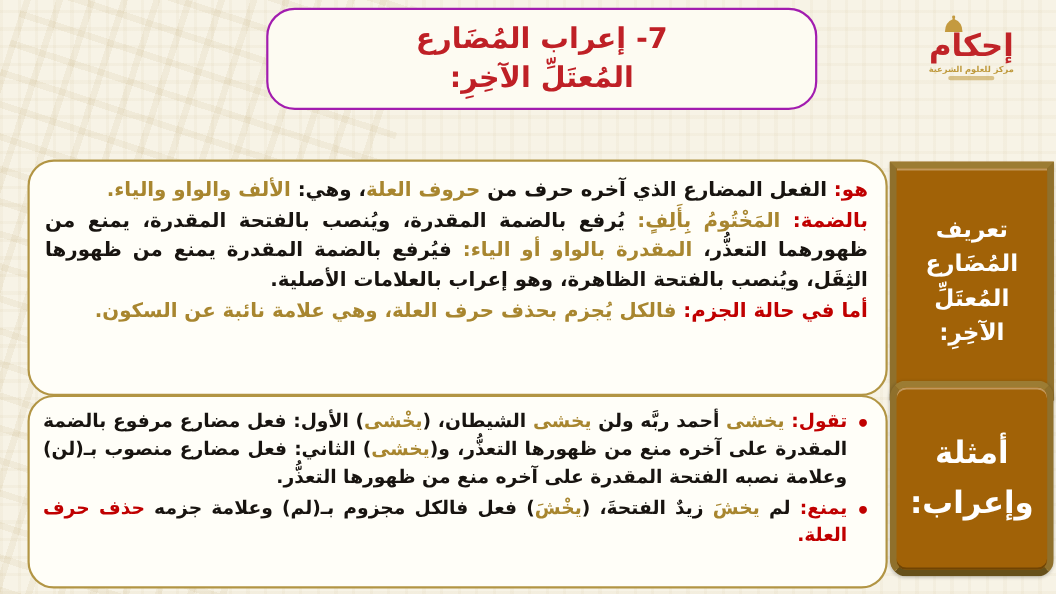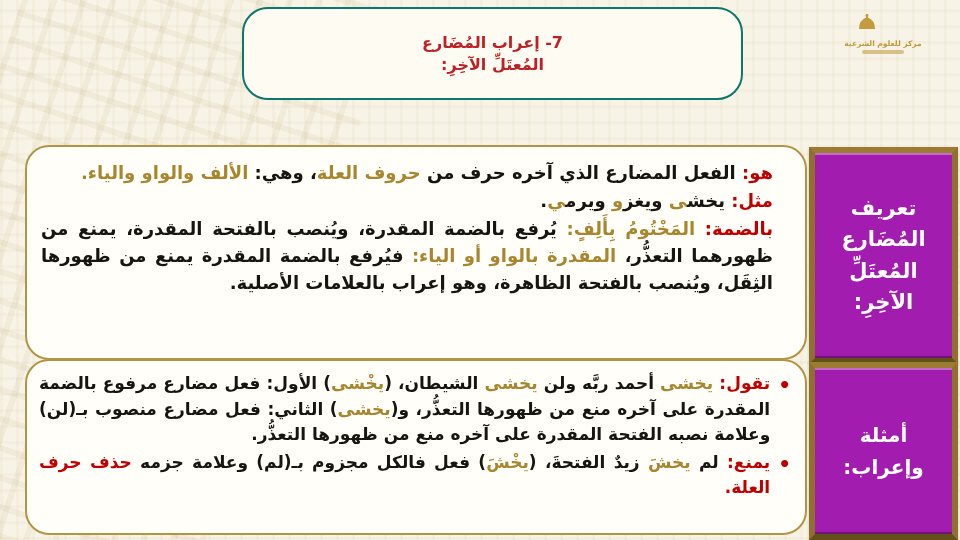--- a/index.html
+++ b/index.html
@@ -20,92 +20,93 @@
     background:
       repeating-linear-gradient(0deg, rgba(176,148,84,.09) 0 6px, transparent 6px 28px),
       repeating-linear-gradient(90deg, rgba(176,148,84,.09) 0 6px, transparent 6px 28px);
     transform:rotate(18deg);
   }
 
   
   .title-box{
     position:absolute;left:242px;top:7px;width:497px;height:89px;
     background:#fdfbf2;
-    border:2px solid #0f766e;border-radius:26px;
+    border:2px solid #a21caf;border-radius:26px;
     display:flex;align-items:center;justify-content:center;text-align:center;
     direction:rtl;
-    color:#bf2026;font-weight:bold;font-size:16px;line-height:1.32;
+    color:#bf2026;font-weight:bold;font-size:26px;line-height:1.32;
     white-space:pre-line;
   }
 
   
   .logo{position:absolute;right:22px;top:14px;width:110px;text-align:center;}
   .logo .dome{display:block;margin:0 auto -3px;transform:translateX(-16px);}
   .logo-title{color:#c02428;font-weight:bold;font-size:28px;line-height:1.05;direction:rtl;}
-  .logo-subtitle{color:#bf9a3d;font-size:7.5px;font-weight:bold;margin-top:12px;direction:rtl;}
+  .logo-subtitle{color:#bf9a3d;font-size:7.5px;font-weight:bold;margin-top:2px;direction:rtl;}
   .logo-fineprint{width:42px;height:4px;margin:2px auto 0;background:#bf9a3d;opacity:.55;filter:blur(.6px);border-radius:2px;}
 
   
   .content-box{
     position:absolute;background:#fffef8;
     border:2px solid #b29544;border-radius:24px;
     direction:rtl;
   }
   .def-box{left:25px;top:145px;width:778px;height:211px;padding:0;}
-  .def-inner{padding:11px 32px 0 14px;}
+  .def-inner{padding:11px 16px 0 14px;}
   .def-inner p{margin:1px 0;font-size:18px;font-weight:bold;line-height:1.5;color:#181410;text-align:justify;}
   .ex-box{left:25px;top:359px;width:778px;height:172px;}
   .ex-box ul{margin:0;padding:10px 14px 0 12px;list-style:none;}
   .ex-box li{display:flex;gap:8px;font-size:17px;font-weight:bold;line-height:1.5;color:#181410;margin-bottom:2px;}
   .bullet{color:#c00000;font-size:20px;line-height:1.45;flex:0 0 auto;}
   .li-text{flex:1;text-align:justify;}
 
   .c-red{color:#c00000;}
   .c-gold{color:#a8862f;}
   .c-black{color:#181410;}
 
   
   .side-box{
     position:absolute;left:809px;width:137px;
-    background:#a21caf;
+    background:#a16207;
     border:6px solid;border-color:#9c7c33 #8f702c #66501a #8f702c;
     box-shadow:inset 0 2px 0 rgba(255,255,255,.35), inset 0 -2px 0 rgba(0,0,0,.3), 0 1px 3px rgba(0,0,0,.18);
     color:#ffffff;font-weight:bold;text-align:center;
     display:flex;align-items:center;justify-content:center;
     direction:rtl;white-space:pre-line;
   }
   .side-def{top:147px;height:205px;font-size:21px;line-height:1.5;}
-  .side-ex{top:362px;height:166px;font-size:20px;line-height:1.6;}
+  .side-ex{top:346px;height:166px;font-size:28px;line-height:1.6;border-radius:15px;}
 </style>
 </head>
 <body>
 
 <div class="bg-pattern"></div>
 <div class="bg-accent"></div>
 
 <div class="title-box">
   <div>7- إعراب المُضَارع
 المُعتَلِّ الآخِرِ:</div>
 </div>
 
 <div class="logo">
   <svg class="dome" width="24" height="16" viewBox="0 0 24 16">
     <path d="M4 15 Q4 6 12 3 Q20 6 20 15 Z" fill="#c49a3f"></path>
     <rect x="11" y="0" width="2" height="4" fill="#c49a3f"></rect>
     <circle cx="12" cy="1.5" r="1.4" fill="#c49a3f"></circle>
   </svg>
+  <div class="logo-title">إحكام</div>
   <div class="logo-subtitle">مركز للعلوم الشرعية</div>
   <div class="logo-fineprint"></div>
 </div>
 
 <div class="content-box def-box">
   <div class="def-inner">
     <p><span class="c-red">هو: </span><span class="c-black">الفعل المضارع الذي آخره حرف من </span><span class="c-gold">حروف العلة</span><span class="c-black">، وهي: </span><span class="c-gold">الألف والواو والياء.</span></p>
-    <p><span class="c-red">مثل: </span><span class="c-black">يخش‍</span><span class="c-gold">‍ى</span><span class="c-black"> ويغز</span><span class="c-gold">و</span><span class="c-black"> ويرم‍</span><span class="c-gold">‍ي</span><span class="c-black">.</span></p>
     <p><span class="c-red">بالضمة: </span><span class="c-gold">المَخْتُومُ بِأَلِفٍ: </span><span class="c-black">يُرفع بالضمة المقدرة، ويُنصب بالفتحة المقدرة، يمنع من ظهورهما التعذُّر، </span><span class="c-gold">المقدرة بالواو أو الياء: </span><span class="c-black">فيُرفع بالضمة المقدرة يمنع من ظهورها الثِقَل، ويُنصب بالفتحة الظاهرة، وهو إعراب بالعلامات الأصلية.</span></p>
+    <p><span class="c-red">أما في حالة الجزم: </span><span class="c-gold">فالكل يُجزم بحذف حرف العلة، وهي علامة نائبة عن السكون.</span></p>
   </div>
 </div>
 
 <div class="content-box ex-box">
   <ul>
       <li>
         <span class="bullet">•</span>
         <span class="li-text"><span class="c-red">تقول: </span><span class="c-gold">يخشى </span><span class="c-black">أحمد ربَّه ولن </span><span class="c-gold">يخشى </span><span class="c-black">الشيطان، (</span><span class="c-gold">يخْشى</span><span class="c-black">) الأول: فعل مضارع مرفوع بالضمة المقدرة على آخره منع من ظهورها التعذُّر، و(</span><span class="c-gold">يخشى</span><span class="c-black">) الثاني: فعل مضارع منصوب بـ(لن) وعلامة نصبه الفتحة المقدرة على آخره منع من ظهورها التعذُّر.</span></span>
       </li>
       <li>

